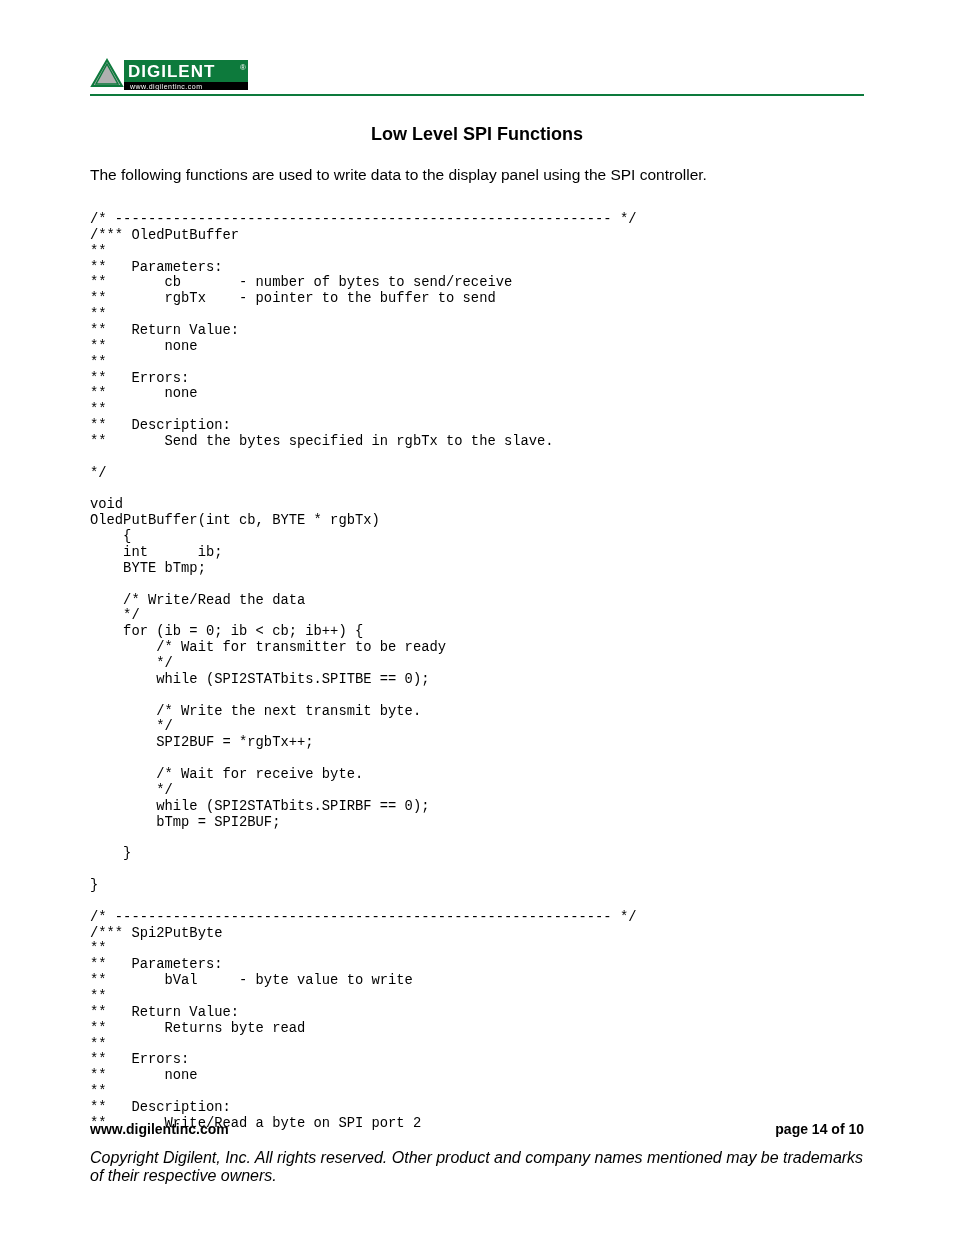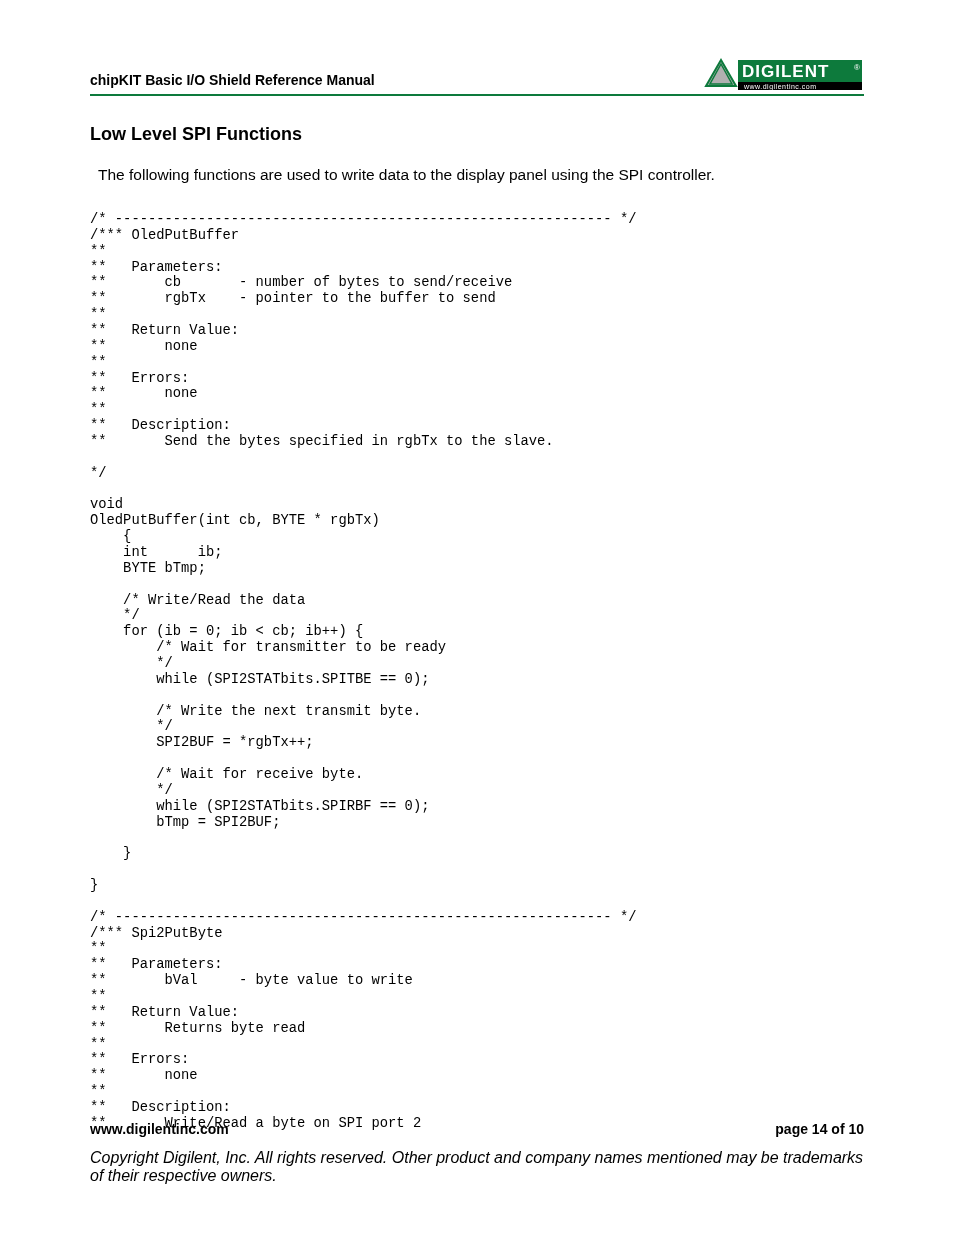--- a/index.html
+++ b/index.html
@@ -37,24 +37,25 @@
   .hr {
     height: 2px;
     background: #0d7a3c;
     margin-top: 2px;
     margin-bottom: 28px;
   }
   .section-heading {
     font-weight: bold;
     font-size: 18px;
     margin: 0 0 20px 0;
+    text-align: center;
   }
   .intro {
     font-size: 15.5px;
-    margin: 0 0 26px 8px;
+    margin: 0 0 26px 0;
     line-height: 1.35;
   }
   pre.code {
     font-family: "Courier New", Courier, monospace;
     font-size: 13.8px;
     line-height: 1.15;
     white-space: pre;
     margin: 0;
     color: #000;
   }
@@ -76,21 +77,20 @@
     font-size: 16px;
     text-align: left;
   }
 </style>
 </head>
 <body>
 
 <div class="page">
 
   <div class="header-row">
-    <div class="doc-title">chipKIT Basic I/O Shield Reference Manual</div>
     <div class="logo">
       <svg width="160" height="34" viewBox="0 0 160 34">
         <polygon points="17,2 32,28 2,28" fill="#b0b0b0" stroke="#0d7a3c" stroke-width="2"></polygon>
         <polygon points="17,6 28,26 6,26" fill="none" stroke="#0d7a3c" stroke-width="1.5"></polygon>
         <rect x="34" y="2" width="124" height="22" fill="#0d7a3c"></rect>
         <text x="38" y="19" fill="#fff" font-family="Arial" font-weight="bold" font-size="17" letter-spacing="1">DIGILENT</text>
         <text x="150" y="12" fill="#fff" font-family="Arial" font-size="8">®</text>
         <rect x="34" y="24" width="124" height="8" fill="#000"></rect>
         <text x="40" y="31" fill="#fff" font-family="Arial" font-size="7" letter-spacing="0.5">www.digilentinc.com</text>
       </svg>

